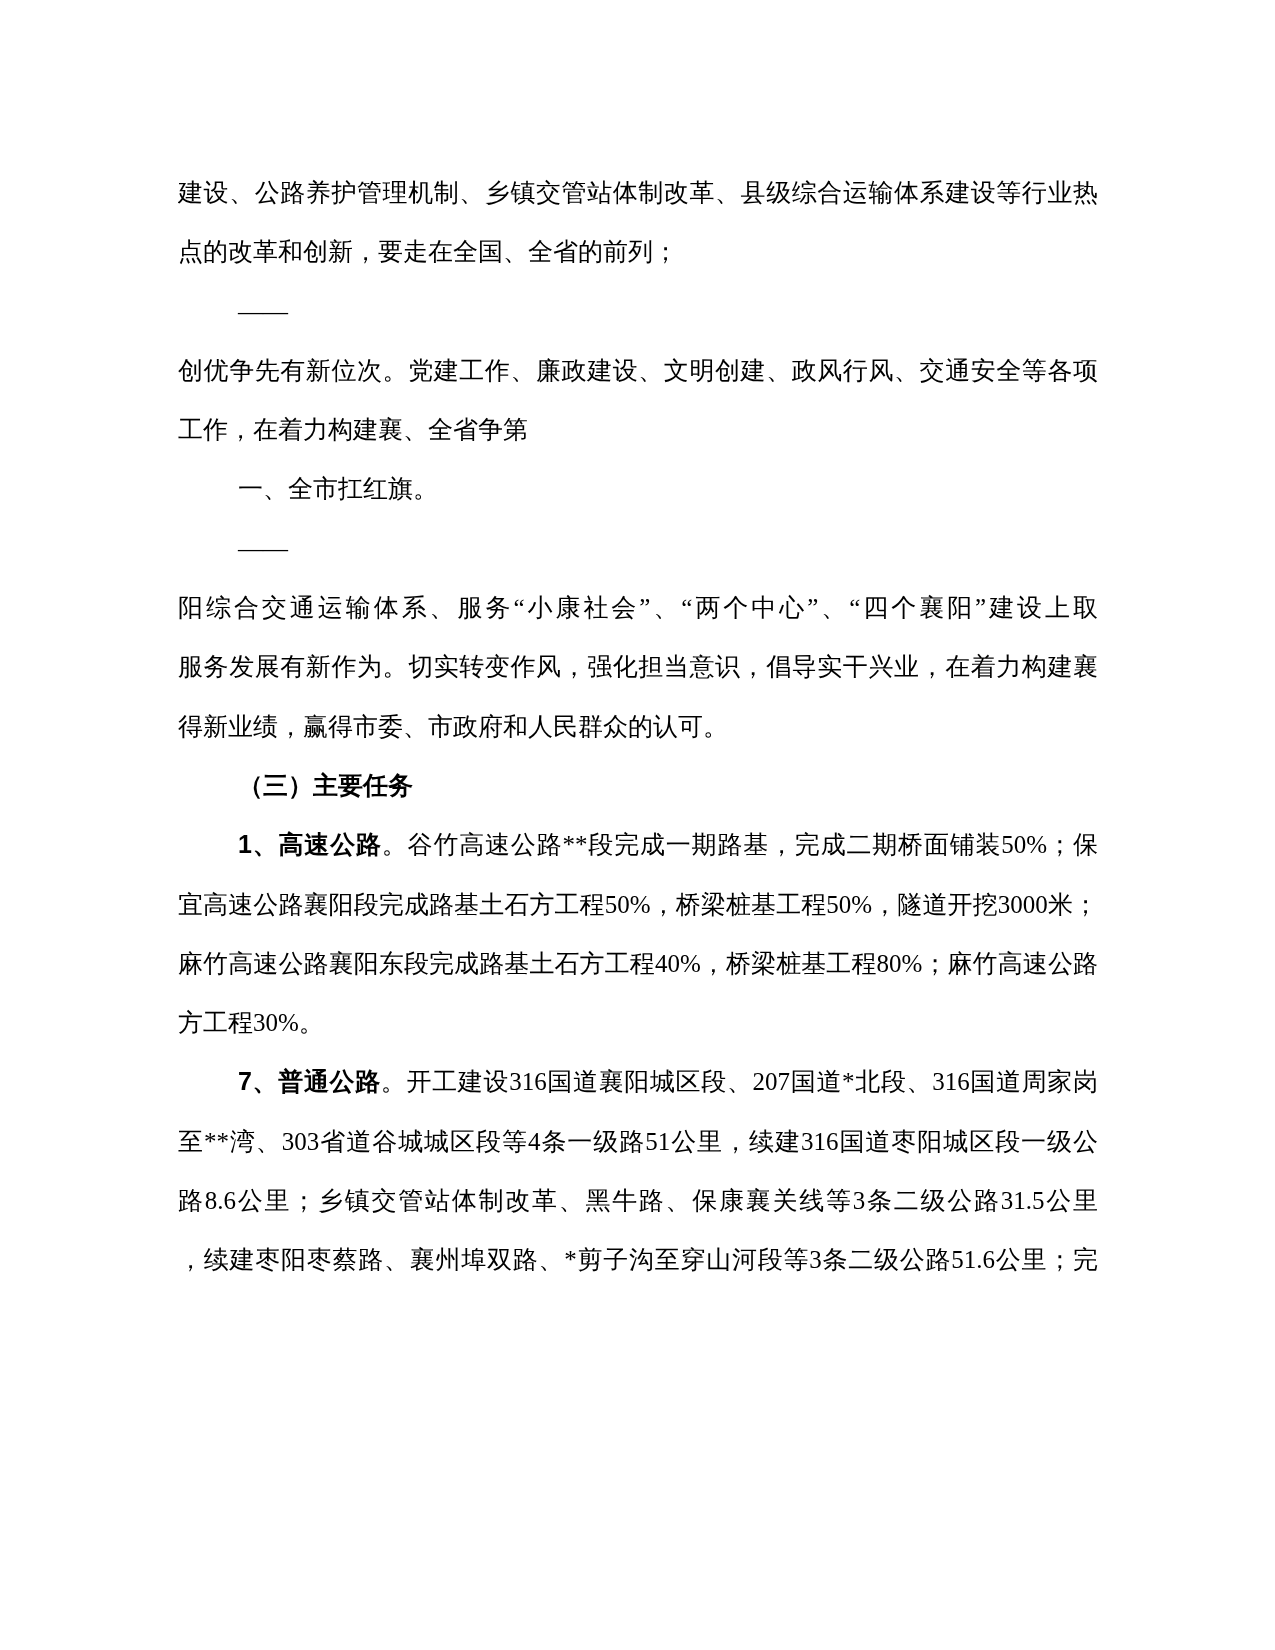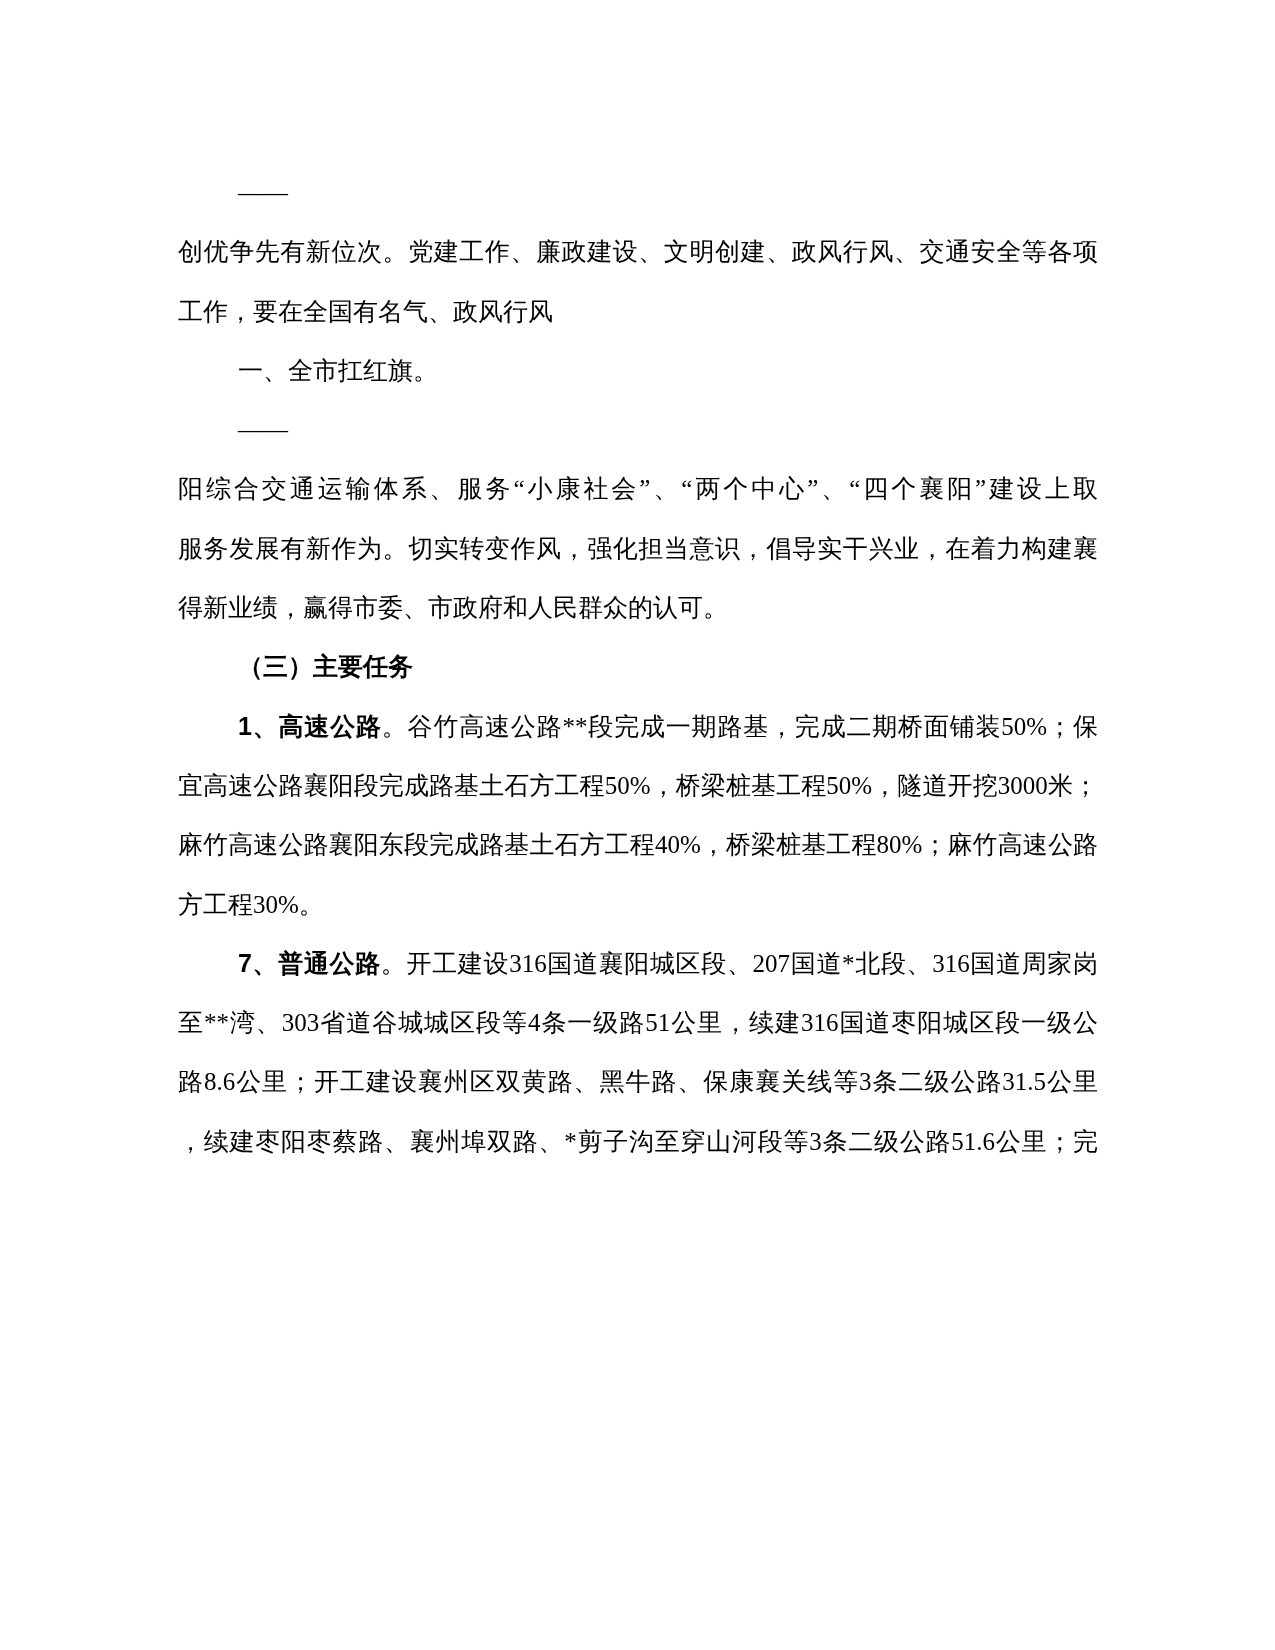--- a/index.html
+++ b/index.html
@@ -40,31 +40,33 @@
   .run.bold {
     font-weight: bold;
     font-family: Liberation Sans, sans-serif;
   }
 </style>
 </head>
 <body>
 
 <div class="page">
   <div class="content" id="doc-content">
+      <div class="line full"><span class="run">建设、公路养护管理机制、乡镇交管站体制改革、县级综合运输体系建设等行业热</span></div>
+      <div class="line"><span class="run">点的改革和创新，要走在全国、全省的前列；</span></div>
       <div class="line indent"><span class="run">——</span></div>
       <div class="line full"><span class="run">创优争先有新位次。党建工作、廉政建设、文明创建、政风行风、交通安全等各项</span></div>
-      <div class="line"><span class="run">工作，要在全国有名气、政风行风</span></div>
+      <div class="line"><span class="run">工作，在着力构建襄、全省争第</span></div>
       <div class="line indent"><span class="run">一、全市扛红旗。</span></div>
       <div class="line indent"><span class="run">——</span></div>
       <div class="line full"><span class="run">阳综合交通运输体系、服务“小康社会”、“两个中心”、“四个襄阳”建设上取</span></div>
       <div class="line full"><span class="run">服务发展有新作为。切实转变作风，强化担当意识，倡导实干兴业，在着力构建襄</span></div>
       <div class="line"><span class="run">得新业绩，赢得市委、市政府和人民群众的认可。</span></div>
       <div class="line indent"><span class="run bold">（三）主要任务</span></div>
       <div class="line indent full"><span class="run bold">1、高速公路</span><span class="run">。谷竹高速公路**段完成一期路基，完成二期桥面铺装50%；保</span></div>
       <div class="line full"><span class="run">宜高速公路襄阳段完成路基土石方工程50%，桥梁桩基工程50%，隧道开挖3000米；</span></div>
       <div class="line full"><span class="run">麻竹高速公路襄阳东段完成路基土石方工程40%，桥梁桩基工程80%；麻竹高速公路</span></div>
       <div class="line"><span class="run">方工程30%。</span></div>
       <div class="line indent full"><span class="run bold">7、普通公路</span><span class="run">。开工建设316国道襄阳城区段、207国道*北段、316国道周家岗</span></div>
       <div class="line full"><span class="run">至**湾、303省道谷城城区段等4条一级路51公里，续建316国道枣阳城区段一级公</span></div>
-      <div class="line full"><span class="run">路8.6公里；开工建设襄州区双黄路、黑牛路、保康襄关线等3条二级公路31.5公里</span></div>
+      <div class="line full"><span class="run">路8.6公里；乡镇交管站体制改革、黑牛路、保康襄关线等3条二级公路31.5公里</span></div>
       <div class="line full"><span class="run">，续建枣阳枣蔡路、襄州埠双路、*剪子沟至穿山河段等3条二级公路51.6公里；完</span></div>
     </div>
 </div>
 
 </body></html>

